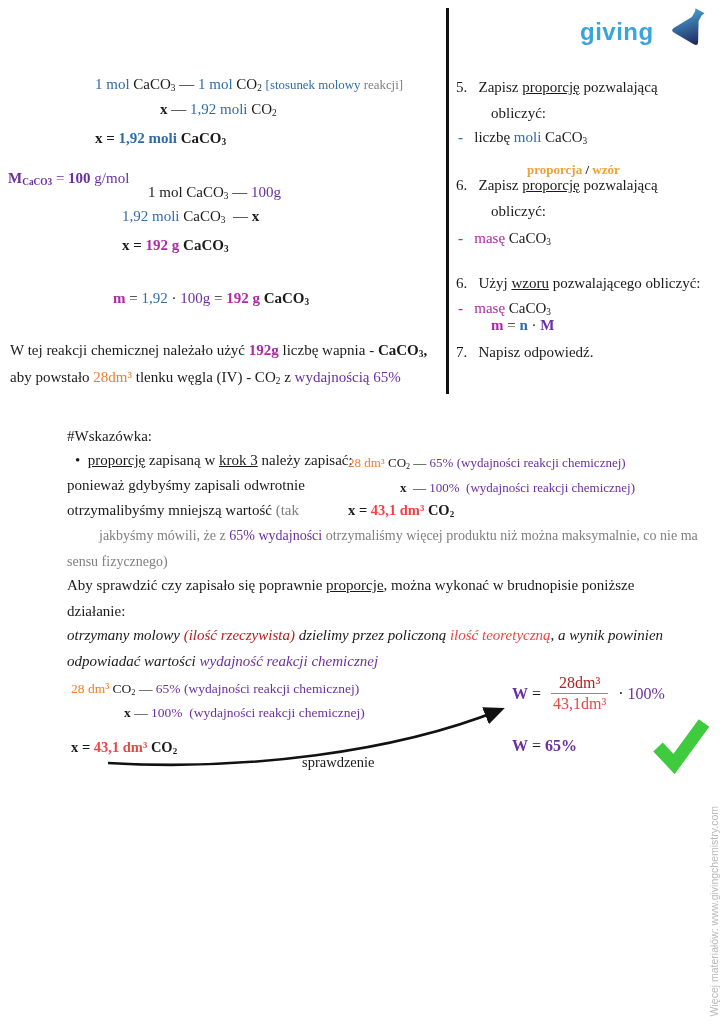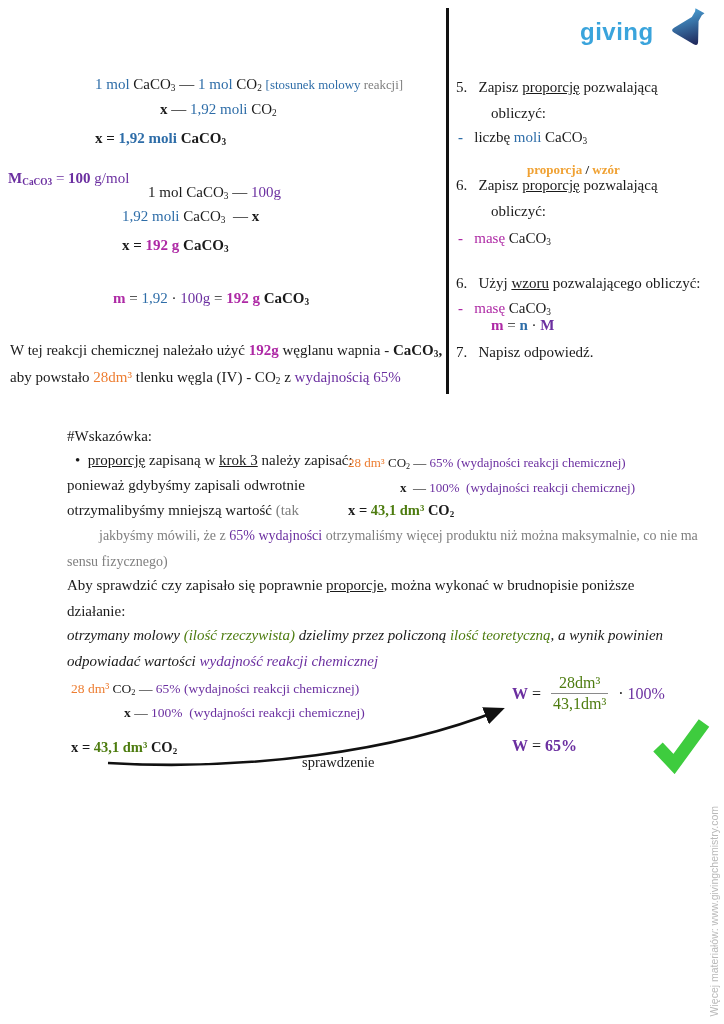--- a/index.html
+++ b/index.html
@@ -14,26 +14,26 @@
   .sz14{font-size:14px;}
   .sz145{font-size:14.5px;}
   .sz16{font-size:16px;text-align:right;}
   
   .s-b{font-weight:bold;}
   .s-u{text-decoration:underline;}
   .s-i{font-style:italic;}
   .s-sub{font-size:62%;vertical-align:-0.22em;}
   .s-sm{font-size:86%;}
   .s-blue{color:#2E6DA8;}
-  .s-rblue{color:#4d7c0f;}
+  .s-rblue{color:#ef4444;}
   .s-purple{color:#6B2FA0;}
   .s-magenta{color:#AE29A5;}
   .s-orange{color:#ED7D31;}
   .s-gold{color:#F0A132;}
-  .s-green{color:#4d7c0f;}
+  .s-green{color:#b91c1c;}
   .s-gray{color:#7F7F7F;}
   .divider{position:absolute;left:446px;top:8px;width:3px;height:386px;background:#111;}
   
   .logo{position:absolute;left:566px;top:6px;width:156px;height:68px;font-family:"Liberation Sans","DejaVu Sans",sans-serif;}
   .logo .w1{position:absolute;left:14px;top:12px;font-size:24px;font-weight:bold;color:#3AA4DC;letter-spacing:0.5px;}
   .logo .w2{position:absolute;left:28px;top:37px;font-size:24px;font-weight:bold;color:#252A63;letter-spacing:0.5px;}
   .logo .flask{position:absolute;left:98px;top:-4px;width:52px;height:52px;}
   
   .wform{position:absolute;left:512px;top:674px;display:flex;align-items:center;font-size:16px;}
   .frac{display:inline-flex;flex-direction:column;align-items:center;margin:0 4px;}
@@ -51,21 +51,21 @@
 
 <div class="line" style="left:95px;top:76px;"><span class="s-blue">1 mol</span><span> CaCO</span><span class="s-sub">3</span><span> — </span><span class="s-blue">1 mol</span><span> CO</span><span class="s-sub">2</span><span> </span><span class="s-blue s-sm">[stosunek molowy</span><span class="s-gray s-sm"> reakcji]</span></div>
 <div class="line" style="left:160px;top:101px;"><span class="s-b">x</span><span> — </span><span class="s-blue">1,92 moli</span><span> CO</span><span class="s-sub">2</span></div>
 <div class="line" style="left:95px;top:130px;"><span class="s-b">x = </span><span class="s-blue s-b">1,92 moli</span><span class="s-b"> CaCO</span><span class="s-sub s-b">3</span></div>
 <div class="line" style="left:8px;top:170px;"><span class="s-purple s-b">M</span><span class="s-purple s-sub s-b">CaCO3</span><span class="s-purple"> = </span><span class="s-purple s-b">100</span><span class="s-purple"> g/mol</span></div>
 <div class="line" style="left:148px;top:184px;font-family:Liberation Serif, serif;"><span>1 mol CaCO</span><span class="s-sub">3</span><span> — </span><span class="s-purple">100g</span></div>
 <div class="line" style="left:122px;top:208px;"><span class="s-blue">1,92 moli</span><span> CaCO</span><span class="s-sub">3</span><span>  — </span><span class="s-b">x</span></div>
 <div class="line" style="left:122px;top:237px;"><span class="s-b">x = </span><span class="s-magenta s-b">192 g</span><span class="s-b"> CaCO</span><span class="s-sub s-b">3</span></div>
 <div class="line" style="left:113px;top:290px;"><span class="s-magenta s-b">m</span><span> = </span><span class="s-blue">1,92</span><span> · </span><span class="s-purple">100g</span><span> = </span><span class="s-magenta s-b">192 g</span><span class="s-b"> CaCO</span><span class="s-sub s-b">3</span></div>
 
-<div class="line" style="left:10px;top:342px;"><span>W tej reakcji chemicznej należało użyć </span><span class="s-magenta s-b">192g</span><span> węglanu wapnia - </span><span class="s-b">CaCO</span><span class="s-sub s-b">3</span><span class="s-b">,</span></div>
+<div class="line" style="left:10px;top:342px;"><span>W tej reakcji chemicznej należało użyć </span><span class="s-magenta s-b">192g</span><span> liczbę wapnia - </span><span class="s-b">CaCO</span><span class="s-sub s-b">3</span><span class="s-b">,</span></div>
 <div class="line" style="left:10px;top:369px;"><span>aby powstało </span><span class="s-orange">28dm³</span><span> tlenku węgla (IV) - CO</span><span class="s-sub">2</span><span> z </span><span class="s-purple">wydajnością 65%</span></div>
 
 <div class="divider"></div>
 
 <div class="logo">
   <span class="w1">giving</span>
   <span class="flask">
     <svg viewBox="0 0 60 60" width="52" height="52">
       <defs>
         <linearGradient id="fg" x1="0" y1="0" x2="1" y2="1">

